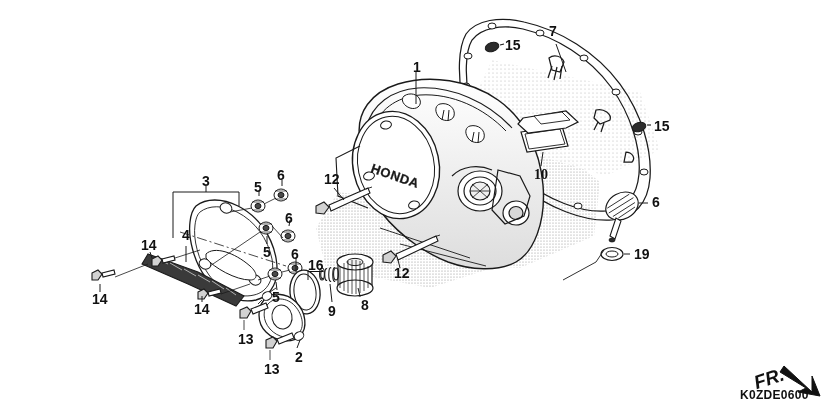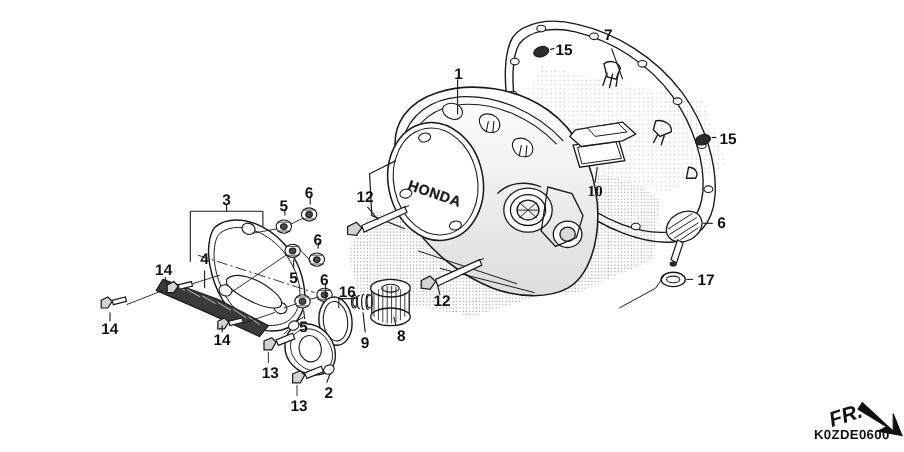--- a/index.html
+++ b/index.html
@@ -361,18 +361,18 @@
   <div class="lbl" id="L12a" style="left:324px; top:172px;">12</div>
   <div class="lbl" id="L12b" style="left:394px; top:266px;">12</div>
   <div class="lbl" id="L13a" style="left:238px; top:332px;">13</div>
   <div class="lbl" id="L13b" style="left:264px; top:362px;">13</div>
   <div class="lbl" id="L14a" style="left:141px; top:238px;">14</div>
   <div class="lbl" id="L14b" style="left:92px;  top:292px;">14</div>
   <div class="lbl" id="L14c" style="left:194px; top:302px;">14</div>
   <div class="lbl" id="L15a" style="left:505px; top:38px;">15</div>
   <div class="lbl" id="L15b" style="left:654px; top:119px;">15</div>
   <div class="lbl" id="L16" style="left:308px; top:258px;text-decoration:underline;">16</div>
-  <div class="lbl" id="L17" style="left:634px; top:247px;">17</div>
+  <div class="lbl" id="L17" style="left:634px; top:247px;">19</div>
 
   <div id="frtext" style="left:758px; top:372px;">FR.</div>
   <div id="partcode" style="left:740px; top:388px;">K0ZDE0600</div>
 
 </div>
 
 </body></html>

